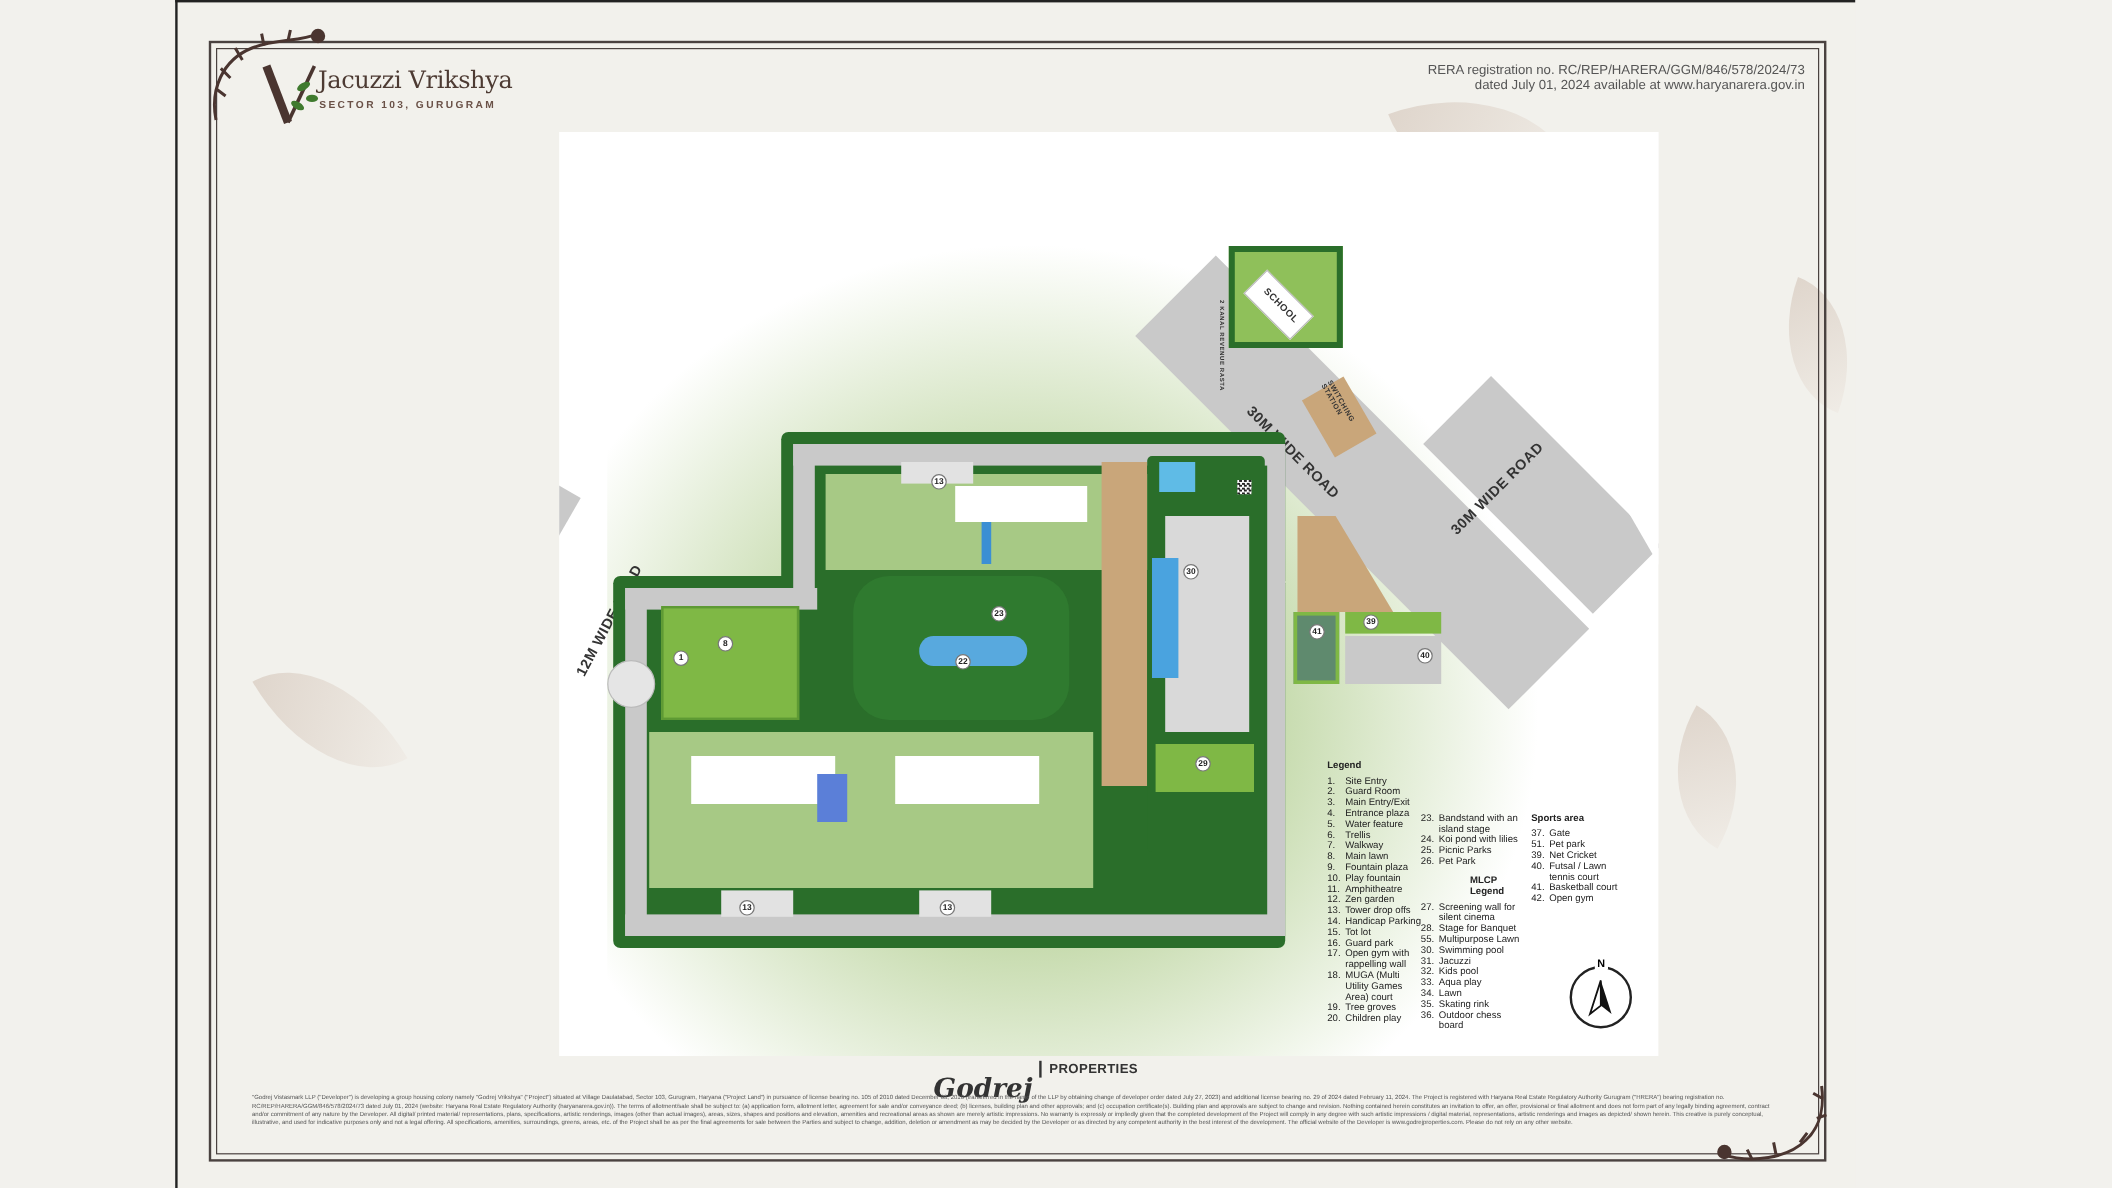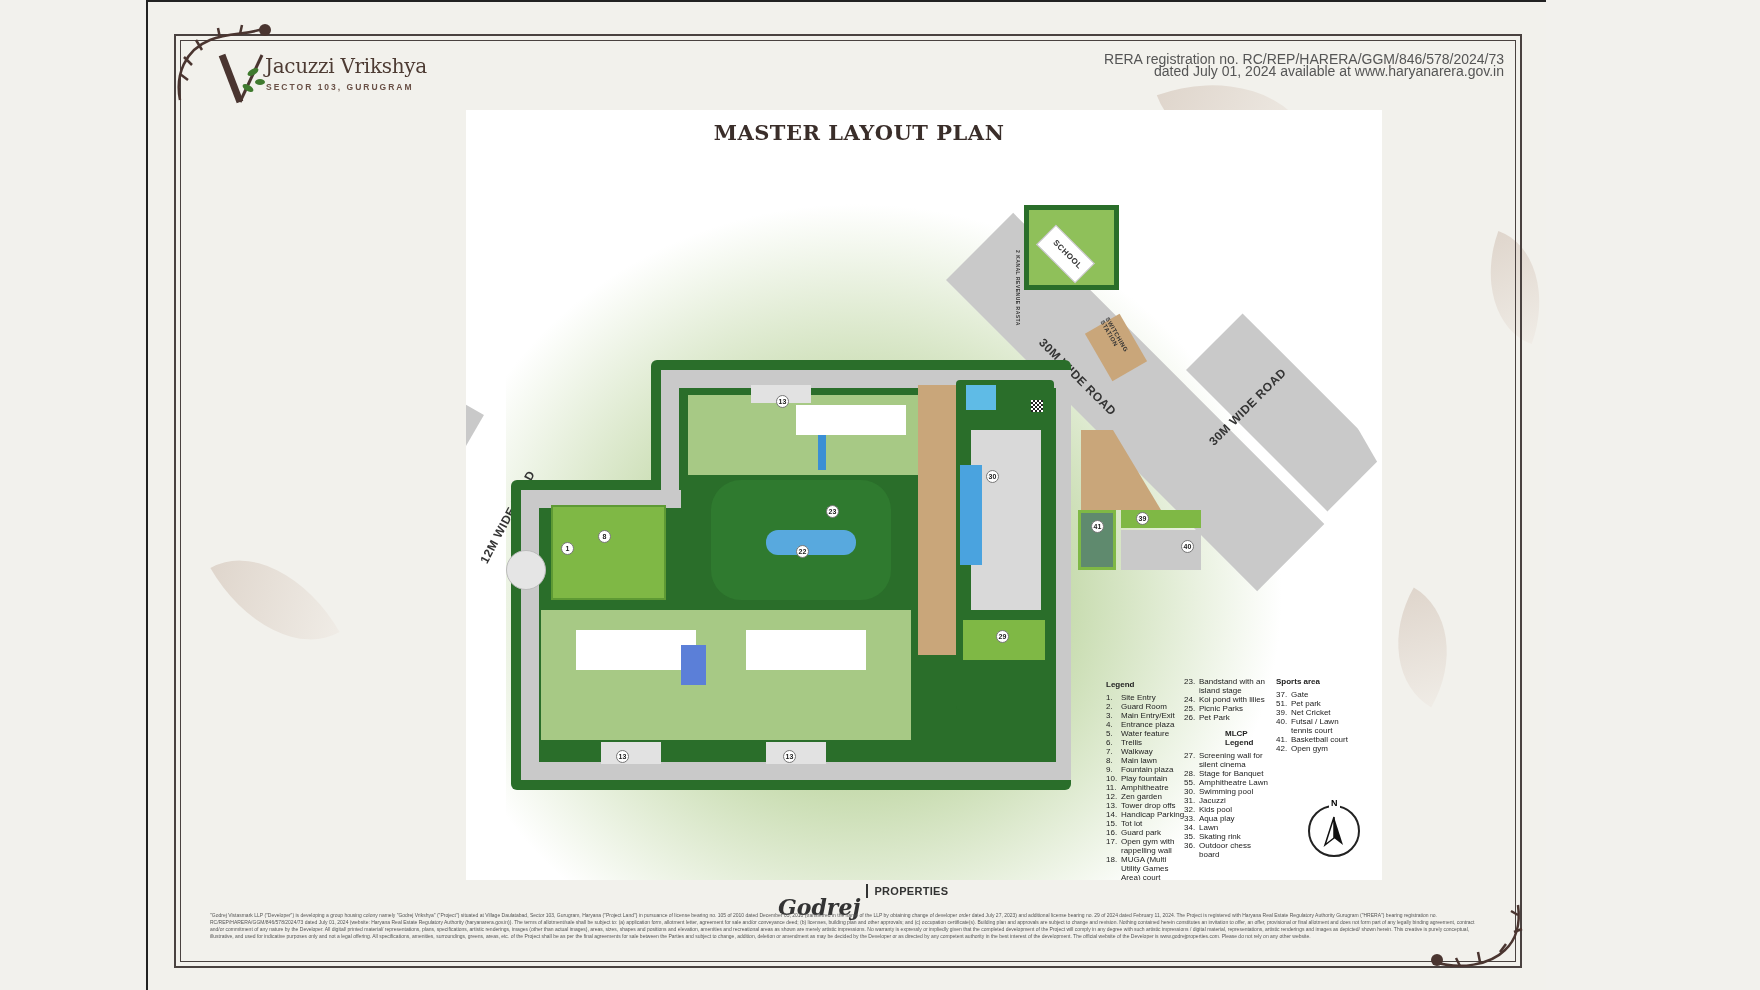--- a/index.html
+++ b/index.html
@@ -12,21 +12,21 @@
                  border: 2px solid #4a4240; }
   .inner-frame { position: absolute; left: 180px; top: 40px; width: 1336px; height: 922px;
                  border: 1.5px solid #4a4240; }
 
   .leaf { position: absolute; border-radius: 0 100% 0 100%; background: linear-gradient(135deg, rgba(200,180,165,0.45), rgba(230,215,205,0.2)); }
 
   .logo { position: absolute; left: 170px; top: 16px; width: 260px; height: 90px; }
   .logo .brand { position: absolute; left: 95px; top: 38px; font-family: "DejaVu Serif", serif; font-size: 20px; color: #4d3b33; letter-spacing: -0.3px; }
   .logo .sub { position: absolute; left: 96px; top: 66px; font-size: 8.5px; letter-spacing: 2px; color: #6a5147; font-weight: bold; }
 
-  .rera { position: absolute; right: 256px; top: 53px; text-align: right; font-size: 14px; color: #555; line-height: 12px; }
+  .rera { position: absolute; right: 256px; top: 53px; text-align: right; font-size: 11px; color: #555; line-height: 12px; }
 
   .plan { position: absolute; left: 466px; top: 110px; width: 916px; height: 770px; background: #ffffff; overflow: hidden; }
   .plan-title { position: absolute; left: 0; right: 130px; top: 10px; text-align: center; font-family: "DejaVu Serif", serif; font-weight: bold; font-size: 21px; color: #3a2e2a; letter-spacing: 0.5px; }
 
   .site-bg { position: absolute; left: 40px; top: 90px; width: 780px; height: 720px;
              background: radial-gradient(ellipse at 45% 55%, #a9c98b 0%, #c8dcb0 35%, rgba(255,255,255,0) 70%); }
 
   .road { position: absolute; background: #c9c9c9; }
   .road-label { position: absolute; font-size: 12px; font-weight: bold; color: #333; white-space: nowrap; letter-spacing: 0.5px; }
   .tag { position: absolute; width: 13px; height: 13px; border-radius: 50%; background: #fff; border: 1px solid #777;
@@ -82,21 +82,20 @@
   <path d="M30 66 l-4 -8 M50 62 l-2 -10 M70 52 l6 -8 M84 32 l8 -3 M88 15 l-7 -4" stroke="#4a3530" stroke-width="2.5"></path>
   <circle cx="7" cy="60" r="6" fill="#4a3530"></circle>
 </svg>
 
 <div class="rera">
   <div>RERA registration no. RC/REP/HARERA/GGM/846/578/2024/73</div>
   <div>dated July 01, 2024 available at www.haryanarera.gov.in</div>
 </div>
 
 <div class="plan">
-  <div class="plan-title">MASTER LAYOUT PLAN</div>
   <div class="site-bg"></div>
 
   <div class="road" style="left:-60px;top:260px;width:90px;height:420px;transform:rotate(30deg);transform-origin:top left;"></div>
   <div class="road-label" style="left:-10px;top:400px;transform:rotate(-62deg);">12M WIDE ROAD</div>
 
   <div class="road" style="left:480px;top:170px;width:95px;height:440px;transform:rotate(-45deg);transform-origin:top left;"></div>
   <div class="road-label" style="left:560px;top:260px;transform:rotate(45deg);">30M WIDE ROAD</div>
   <div class="road" style="left:720px;top:260px;width:80px;height:200px;transform:rotate(-45deg);transform-origin:top left;"></div>
   <div class="road-label" style="left:730px;top:290px;transform:rotate(-45deg);">30M WIDE ROAD</div>
 
@@ -157,21 +156,21 @@
   <div class="tag" style="left:310px;top:285px;">13</div>
   <div class="tag" style="left:150px;top:640px;">13</div>
   <div class="tag" style="left:317px;top:640px;">13</div>
   <div class="tag" style="left:520px;top:360px;">30</div>
   <div class="tag" style="left:530px;top:520px;">29</div>
   <div class="tag" style="left:670px;top:402px;">39</div>
   <div class="tag" style="left:715px;top:430px;">40</div>
   <div class="tag" style="left:625px;top:410px;">41</div>
   <div class="tag" style="left:360px;top:395px;">23</div>
 
-  <div class="legend" style="left:640px;top:570px;width:80px;">
+  <div class="legend" style="left:640px;top:523px;width:80px;">
     <h4>Legend</h4>
     <div id="legend-col1">
         <div class="row">
           <span class="num">1.</span>
           <span>Site Entry</span>
         </div>
         <div class="row">
           <span class="num">2.</span>
           <span>Guard Room</span>
         </div>
@@ -273,21 +272,21 @@
         <div class="row">
           <span class="num">27.</span>
           <span>Screening wall for silent cinema</span>
         </div>
         <div class="row">
           <span class="num">28.</span>
           <span>Stage for Banquet</span>
         </div>
         <div class="row">
           <span class="num">55.</span>
-          <span>Amphitheatre Lawn</span>
+          <span>Multipurpose Lawn</span>
         </div>
         <div class="row">
           <span class="num">30.</span>
           <span>Swimming pool</span>
         </div>
         <div class="row">
           <span class="num">31.</span>
           <span>Jacuzzi</span>
         </div>
         <div class="row">

